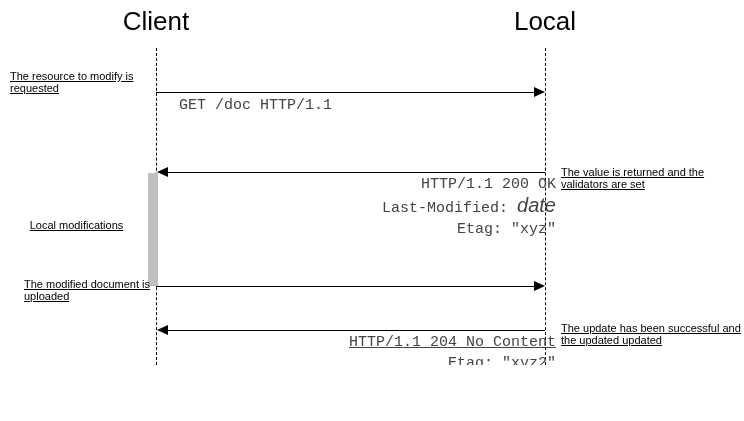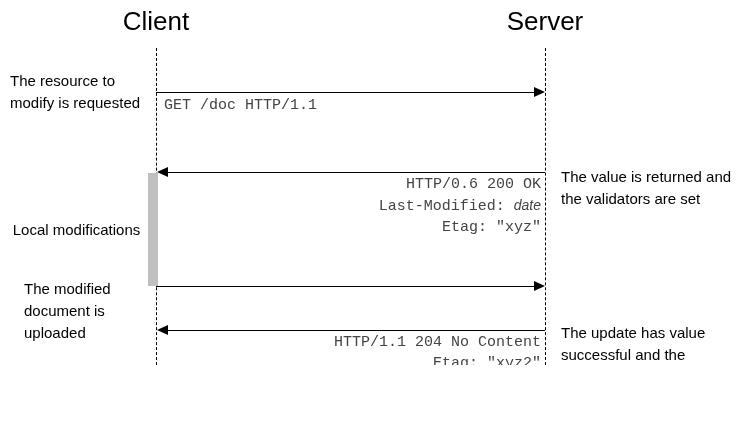--- a/index.html
+++ b/index.html
@@ -52,86 +52,88 @@
     border-left: 11px solid #000000;
   }
   .arrow-head.left {
     border-top: 5px solid transparent;
     border-bottom: 5px solid transparent;
     border-right: 11px solid #000000;
   }
   .note {
     position: absolute;
     font-family: "Liberation Sans", sans-serif;
-    font-size: 15px;
-    line-height: 22px;
+    font-size: 11px;
+    line-height: 12px;
     color: #000000;
+    text-decoration: underline;
   }
   .http-block {
     position: absolute;
     font-family: "Liberation Mono", "DejaVu Sans Mono", monospace;
     font-size: 15px;
     line-height: 21px;
     color: #444444;
     white-space: nowrap;
+    margin-left: 15px;
   }
   .http-block.align-right {
     text-align: right;
   }
   .http-line {
     display: block;
     white-space: pre;
   }
   .ital {
     font-family: "Liberation Sans", sans-serif;
     font-style: italic;
-    font-size: 14px;
+    font-size: 20px;
     color: #444444;
   }
 </style>
 </head>
 <body>
 
 <div id="diagram">
 
   <div class="actor-title" style="left: 96px; top: 8px; width: 120px;">Client</div>
-  <div class="actor-title" style="left: 485px; top: 8px; width: 120px;">Server</div>
+  <div class="actor-title" style="left: 485px; top: 8px; width: 120px;">Local</div>
 
   <div class="lifeline" style="left: 156px; top: 48px; height: 332px;"></div>
   <div class="lifeline" style="left: 545px; top: 48px; height: 332px;"></div>
 
   <div class="activation" style="left: 148px; top: 173px; width: 10px; height: 113px;"></div>
 
   <div class="msg-line" style="left: 156px; top: 92px; width: 378px;"></div>
   <div class="arrow-head right" style="left: 534px; top: 87px;"></div>
   <div class="http-block" style="left: 164px; top: 95px;">
     <span class="http-line">GET /doc HTTP/1.1</span>
   </div>
 
   <div class="note" style="left: 10px; top: 70px; width: 138px;">The resource to modify is requested</div>
 
   <div class="msg-line" style="left: 167px; top: 172px; width: 378px;"></div>
   <div class="arrow-head left" style="left: 157px; top: 167px;"></div>
   <div class="http-block align-right" style="left: 245px; top: 174px; width: 296px;">
-    <span class="http-line">HTTP/0.6 200 OK</span>
+    <span class="http-line">HTTP/1.1 200 OK</span>
     <span class="http-line"><span>Last-Modified: </span><span class="ital">date</span></span>
     <span class="http-line">Etag: "xyz"</span>
   </div>
 
   <div class="note" style="left: 10px; top: 219px; width: 133px; text-align: center;">Local modifications</div>
 
   <div class="note" style="left: 561px; top: 166px; width: 175px;">The value is returned and the validators are set</div>
 
   <div class="msg-line" style="left: 156px; top: 286px; width: 378px;"></div>
   <div class="arrow-head right" style="left: 534px; top: 281px;"></div>
 
   <div class="note" style="left: 24px; top: 278px; width: 138px;">The modified document is uploaded</div>
 
   <div class="msg-line" style="left: 167px; top: 330px; width: 378px;"></div>
   <div class="arrow-head left" style="left: 157px; top: 325px;"></div>
-  <div class="http-block align-right" style="left: 245px; top: 332px; width: 296px;">
+  <div class="http-block align-right" style="left: 245px; top: 332px; width: 296px; text-decoration: underline;">
     <span class="http-line">HTTP/1.1 204 No Content</span>
     <span class="http-line">Etag: "xyz2"</span>
   </div>
 
-  <div class="note" style="left: 561px; top: 322px; width: 180px;">The update has value successful and the resource updated</div>
+  <div class="note" style="left: 561px; top: 322px; width: 180px;">The update has been successful and the updated updated</div>
 
 </div>
 
 </body></html>

